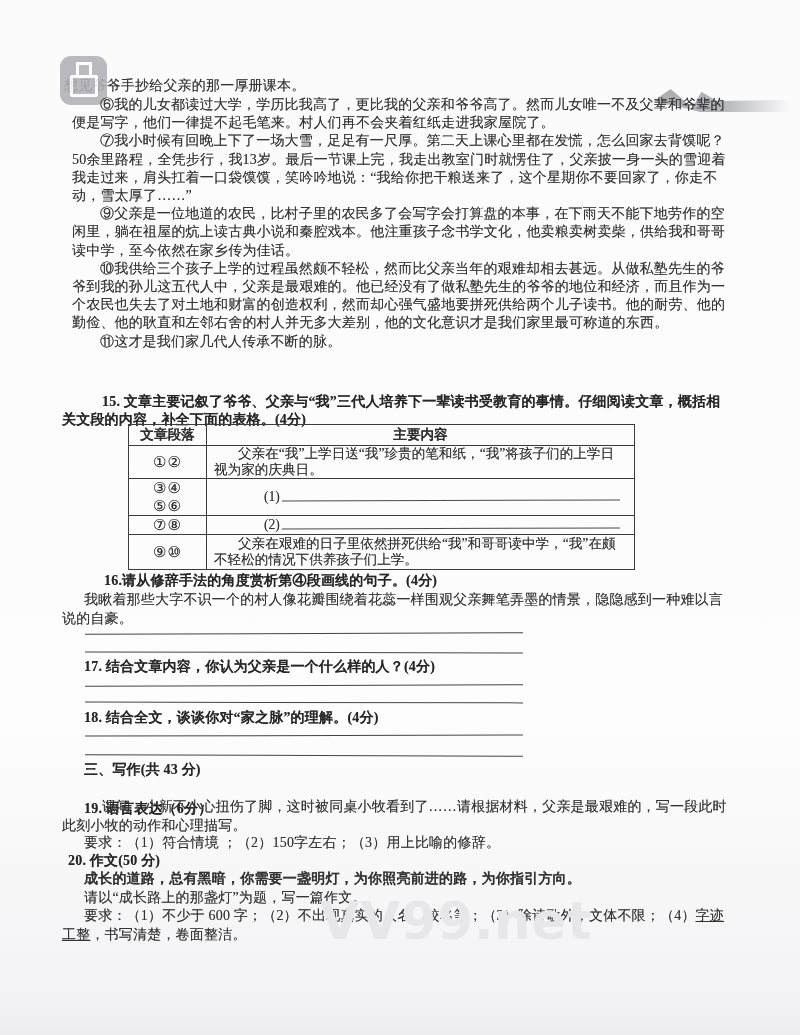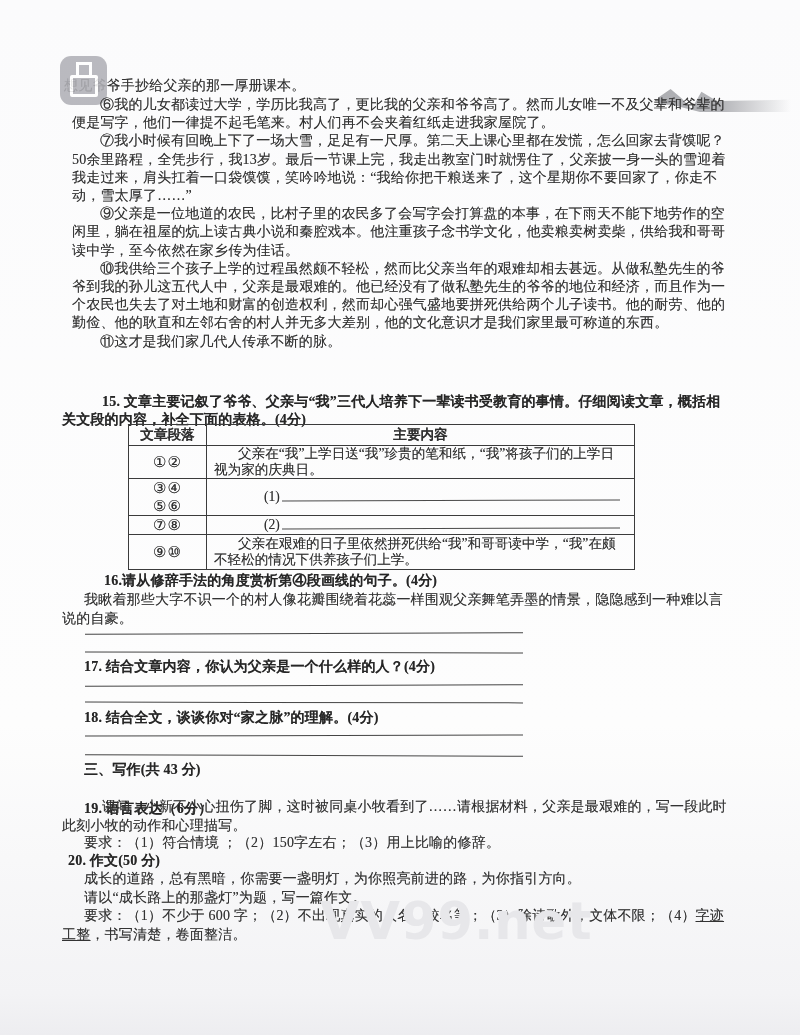--- a/index.html
+++ b/index.html
@@ -151,21 +151,21 @@
   <div class="abs rule" style="top:735px;transform:rotate(-.15deg);"></div>
   <div class="abs rule" style="top:755px;transform:rotate(.2deg);"></div>
 
   <div class="abs txt qtext" style="left:84px;top:761px;font-weight:700;">三、写作(共 43 分)</div>
 
   <div class="abs txt qtext" style="left:84px;top:780px;margin-top:20px;">19. 语言表达（6分）</div>
   <div class="abs txt indent40" style="left:62px;top:798px;width:670px;line-height:18.5px;">课间，小新不小心扭伤了脚，这时被同桌小牧看到了……请根据材料，父亲是最艰难的，写一段此时此刻小牧的动作和心理描写。</div>
   <div class="abs txt" style="left:84px;top:834px;width:620px;">要求：（1）符合情境 ；（2）150字左右；（3）用上比喻的修辞。</div>
 
   <div class="abs txt qtext" style="left:68px;top:852px;font-family:Liberation Serif, serif;">20. 作文(50 分)</div>
-  <div class="abs txt" style="left:84px;top:870px;width:640px;">成长的道路，总有黑暗，你需要一盏明灯，为你照亮前进的路，为你指引方向。</div>
+  <div class="abs txt" style="left:84px;top:870px;width:640px;font-weight:bold;">成长的道路，总有黑暗，你需要一盏明灯，为你照亮前进的路，为你指引方向。</div>
   <div class="abs txt" style="left:84px;top:889px;width:640px;">请以“成长路上的那盏灯”为题，写一篇作文。</div>
   <div class="abs txt indent22" style="left:62px;top:907px;width:672px;line-height:18.5px;">
     <span>要求：（1）不少于 600 字；（2）不出现真实的人名、校名等；（3）除诗歌外，文体不限；（4）</span><span class="underlined">字迹工整</span><span>，书写清楚，卷面整洁。</span>
   </div>
 
   <div class="abs watermark">VV99.net</div>
 
 </div>
 
 </body></html>

